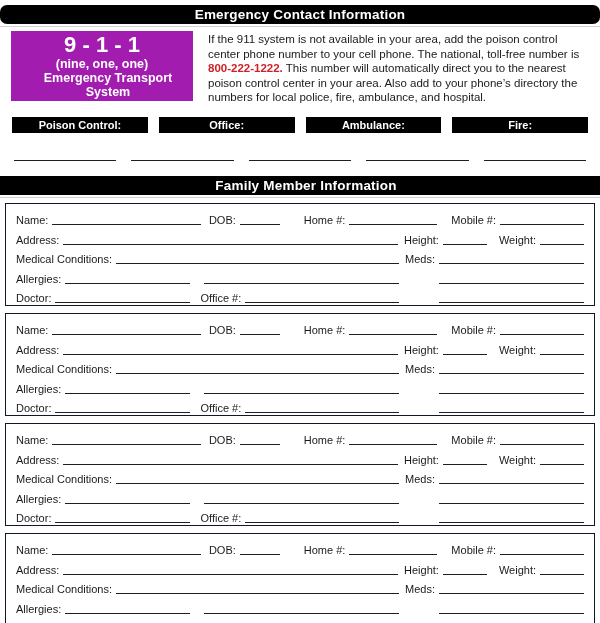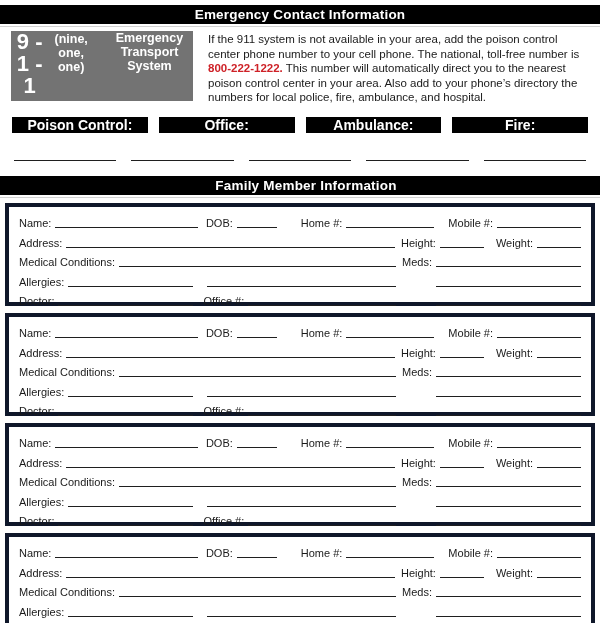--- a/index.html
+++ b/index.html
@@ -17,30 +17,30 @@
   .bar {
     background: #000000;
     color: #ffffff;
     font-weight: bold;
     font-size: 13.5px;
     text-align: center;
     height: 19px;
     line-height: 19px;
     letter-spacing: 0.2px;
   }
-  .top-bar { margin-top: 5px; }
+  .top-bar { margin-top: 5px; border-radius: 7px; }
   .divider { height: 1px; background: #d2d2d2; margin-top: 2px; }
 
   
   .intro { display: flex; margin: 4px 11px 0 11px; }
   .badge {
     width: 182px; height: 70px; flex-shrink: 0;
-    background: #737373;
+    background: #a21caf;
     color: #ffffff;
-    display: flex; flex-direction: row; justify-content: center;
+    display: flex; flex-direction: column; justify-content: center;
     text-align: center;
   }
   .badge-line1 { font-size: 22px; font-weight: bold; line-height: 22px; }
   .badge-line2 { font-size: 12.5px; font-weight: bold; line-height: 14px; margin-top: 1px; }
   .badge-line3 { font-size: 12.5px; font-weight: bold; line-height: 14px; padding-left: 12px; }
   .paragraph {
     margin-left: 15px;
     width: 392px;
     font-size: 11.5px;
     line-height: 14.6px;
@@ -48,34 +48,34 @@
   }
   .phone { color: #ce2127; font-weight: bold; }
 
   
   .numbers-row { display: flex; gap: 11px; margin: 12px 12px 0 12px; }
   .number-box {
     flex: 1;
     background: #000000;
     color: #ffffff;
     font-weight: bold;
-    font-size: 14px;
+    font-size: 11px;
     text-align: center;
     height: 16px;
     line-height: 16px;
   }
   .numbers-lines { display: flex; gap: 11px; margin: 27px 12px 0 12px; }
   .numbers-lines .wline { flex: 1; border-bottom: 1.6px solid #1f1f1f; height: 1px; margin: 0 2px; }
 
   .family-bar { margin-top: 15px; padding-left: 12px; }
 
   
   .members { margin: 5px 5px 0 5px; }
   .member {
-    border: 4px solid #0f172a;
+    border: 1px solid #0f172a;
     height: 103px;
     padding: 5px 10px 0 10px;
     margin-bottom: 7px;
     background: #ffffff;
   }
   .frow {
     display: flex;
     align-items: flex-end;
     height: 19.5px;
     font-size: 11px;

